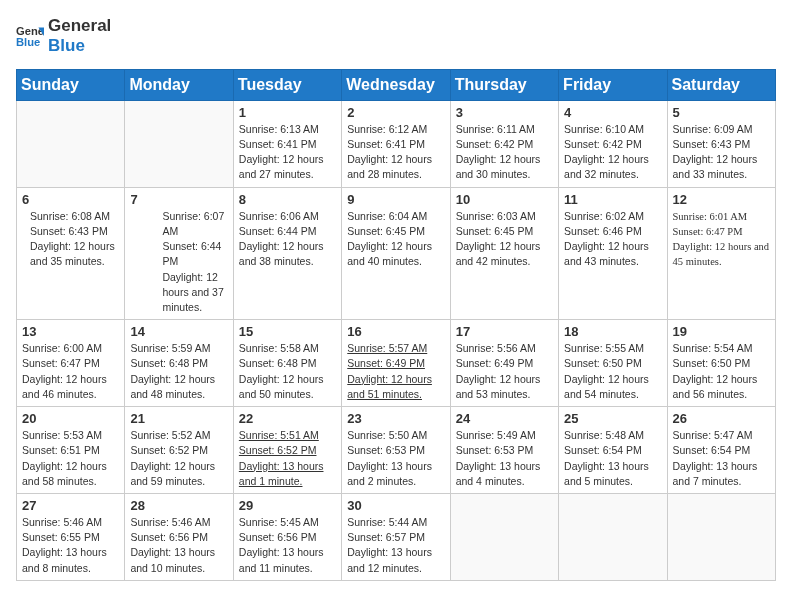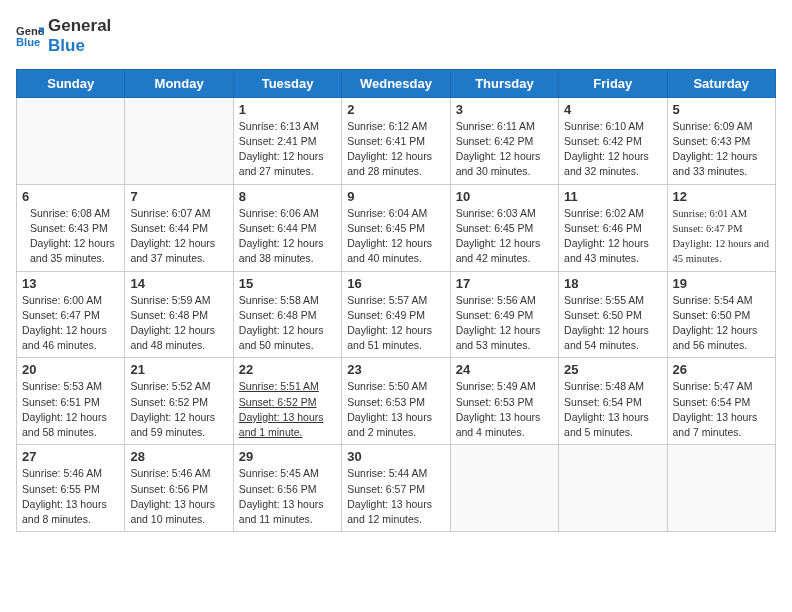--- a/index.html
+++ b/index.html
@@ -39,24 +39,24 @@
       color: #555;
     }
     .calendar {
       width: 100%;
       border-collapse: collapse;
       border: 1px solid #ccc;
     }
     .calendar th {
       background: #2079c7;
       color: #fff;
-      font-size: 13px;
+      font-size: 16px;
       font-weight: bold;
       padding: 6px 4px;
-      text-align: center;
+      text-align: left;
       border: 1px solid #1a6ab1;
     }
     .calendar td {
       border: 1px solid #ccc;
       vertical-align: top;
       padding: 4px 5px;
       width: calc(100% / 7);
       min-height: 80px;
       font-size: 11px;
       color: #333;
@@ -111,21 +111,21 @@
         <th>Saturday</th>
       </tr>
   </thead>
   <tbody id="calendar-body">
   <tr>
         <td class="empty"></td>
         <td class="empty"></td>
         <td>
           <span class="day-num">1</span>
           <div class="day-info" style="white-space: pre-line;">Sunrise: 6:13 AM
-Sunset: 2:41 PM
+Sunset: 6:41 PM
 Daylight: 12 hours and 27 minutes.</div>
         </td>
         <td>
           <span class="day-num">2</span>
           <div class="day-info" style="white-space: pre-line;">Sunrise: 6:12 AM
 Sunset: 6:41 PM
 Daylight: 12 hours and 28 minutes.</div>
         </td>
         <td>
           <span class="day-num">3</span>
@@ -148,21 +148,21 @@
       </tr>
       <tr>
         <td>
           <span class="day-num">6</span>
           <div class="day-info" style="white-space: pre-line; margin-left: 8px;">Sunrise: 6:08 AM
 Sunset: 6:43 PM
 Daylight: 12 hours and 35 minutes.</div>
         </td>
         <td>
           <span class="day-num">7</span>
-          <div class="day-info" style="white-space: pre-line;">Sunrise: 6:07 AM
+          <div class="day-info" style="white-space: pre-line; margin-left: 32px;">Sunrise: 6:07 AM
 Sunset: 6:44 PM
 Daylight: 12 hours and 37 minutes.</div>
         </td>
         <td>
           <span class="day-num">8</span>
           <div class="day-info" style="white-space: pre-line;">Sunrise: 6:06 AM
 Sunset: 6:44 PM
 Daylight: 12 hours and 38 minutes.</div>
         </td>
         <td>
@@ -204,21 +204,21 @@
 Daylight: 12 hours and 48 minutes.</div>
         </td>
         <td>
           <span class="day-num">15</span>
           <div class="day-info" style="white-space: pre-line;">Sunrise: 5:58 AM
 Sunset: 6:48 PM
 Daylight: 12 hours and 50 minutes.</div>
         </td>
         <td>
           <span class="day-num">16</span>
-          <div class="day-info" style="white-space: pre-line;">Sunrise: 5:57 AM
+          <div class="day-info" style="white-space: pre-line; text-decoration: underline;">Sunrise: 5:57 AM
 Sunset: 6:49 PM
 Daylight: 12 hours and 51 minutes.</div>
         </td>
         <td>
           <span class="day-num">17</span>
           <div class="day-info" style="white-space: pre-line;">Sunrise: 5:56 AM
 Sunset: 6:49 PM
 Daylight: 12 hours and 53 minutes.</div>
         </td>
         <td>

